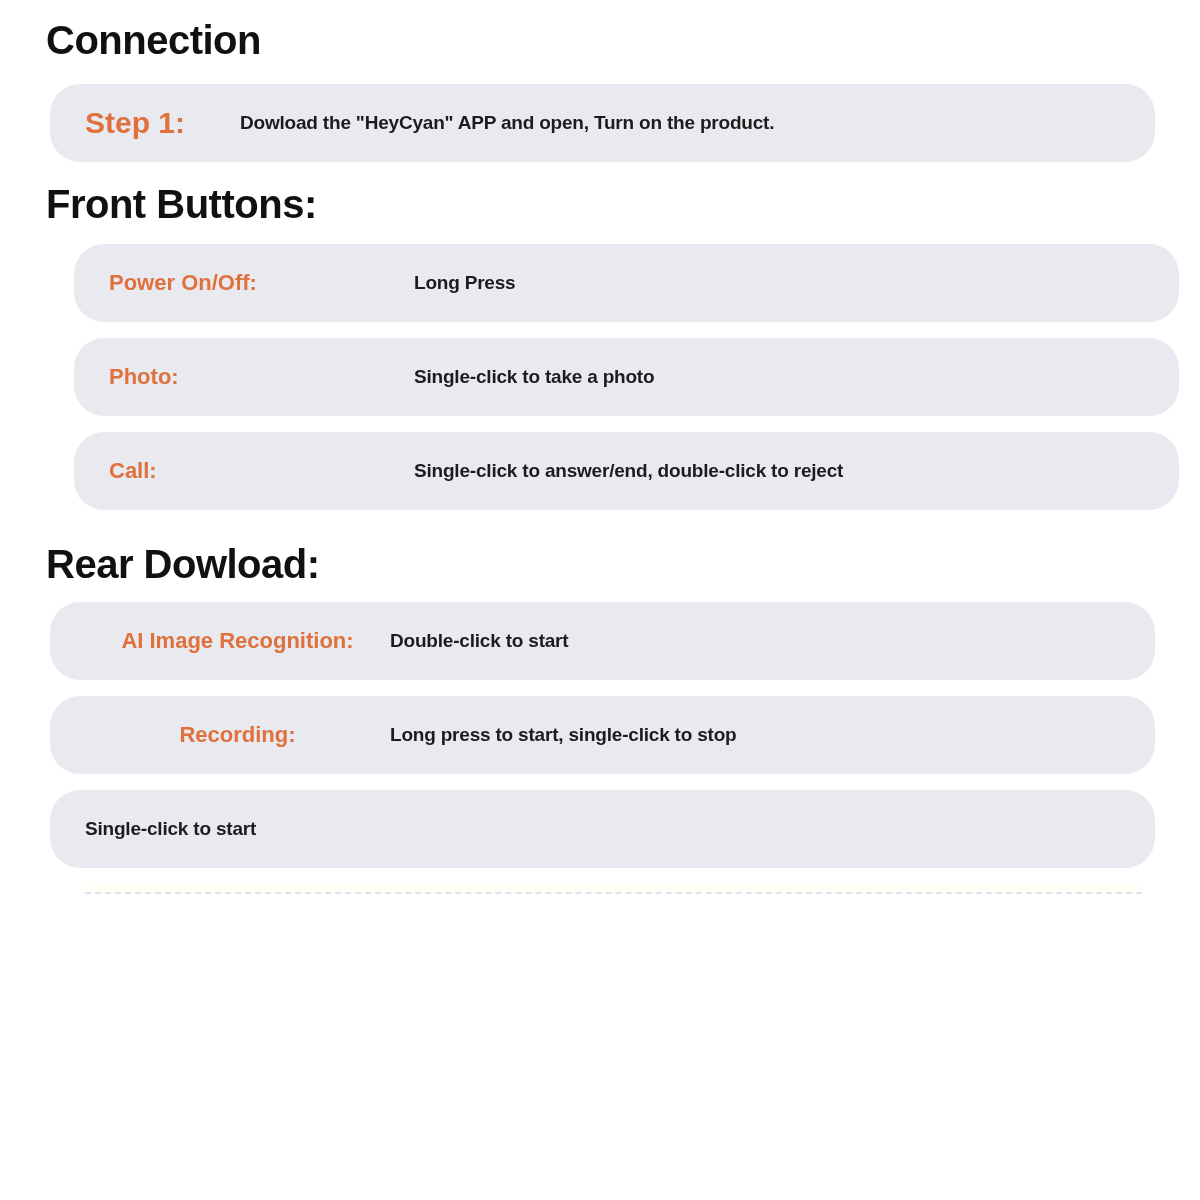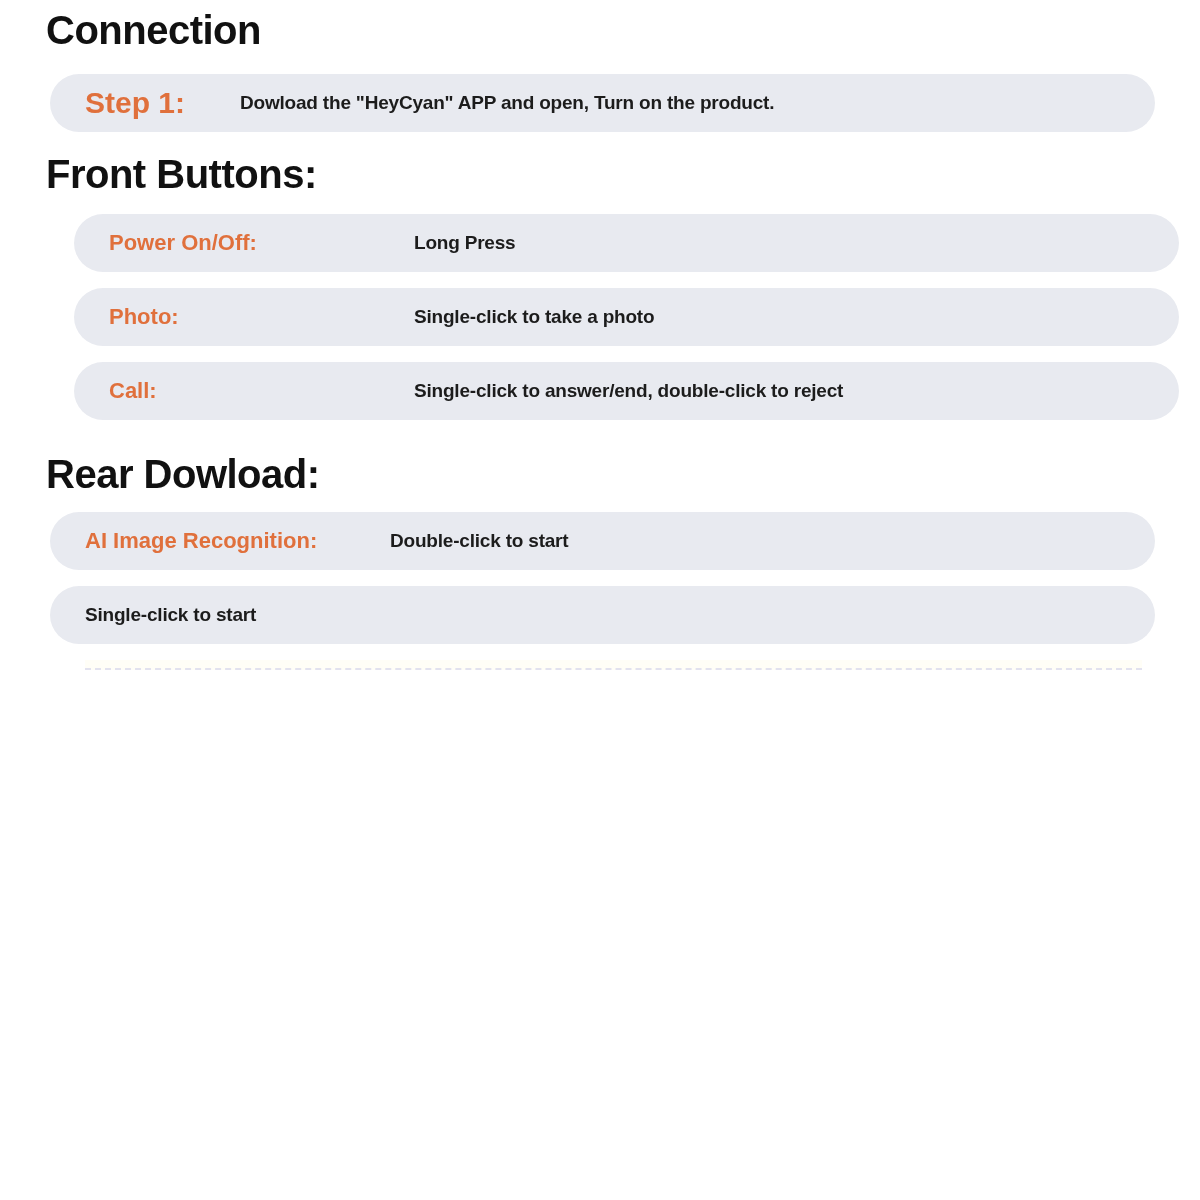--- a/index.html
+++ b/index.html
@@ -19,31 +19,31 @@
     --body-text: #1c1c1c;
   }
   .page-heading {
     font-size: 40px;
     font-weight: 800;
     color: var(--heading);
     letter-spacing: -0.5px;
     margin: 0 0 0 46px;
     line-height: 1.1;
   }
-  .heading-connection { padding-top: 8px; }
+  .heading-connection { padding-top: 18px; }
   .heading-front { margin-top: 20px; }
   .heading-rear { margin-top: 32px; }
   .rows { margin-top: 22px; }
   .rows-front { margin-top: 18px; padding-left: 24px; }
-  .rows-rear { margin-top: 16px; }
+  .rows-rear { margin-top: 16px; text-align: center; }
   .row {
     box-sizing: border-box;
     margin: 0 0 16px 50px;
     width: 1105px;
-    height: 58px;
+    height: 78px;
     background: var(--row-bg);
     border-radius: 30px;
     display: flex;
     align-items: center;
     padding-left: 35px;
   }
   .label {
     color: var(--accent);
     font-weight: 700;
     flex: none;
@@ -99,17 +99,21 @@
 </div>
 
 <h1 class="page-heading heading-rear">Rear Dowload:</h1>
 
 <div class="rows rows-rear">
   <div class="row">
     <span class="label btn-label">AI Image Recognition:</span>
     <span class="row-text">Double-click to start</span>
   </div>
   <div class="row">
+    <span class="label btn-label">Recording:</span>
+    <span class="row-text">Long press to start, single-click to stop</span>
+  </div>
+  <div class="row">
     <span class="row-text">Single-click to start</span>
   </div>
 </div>
 
 <div class="bottom-divider"></div>
 
 </body></html>

